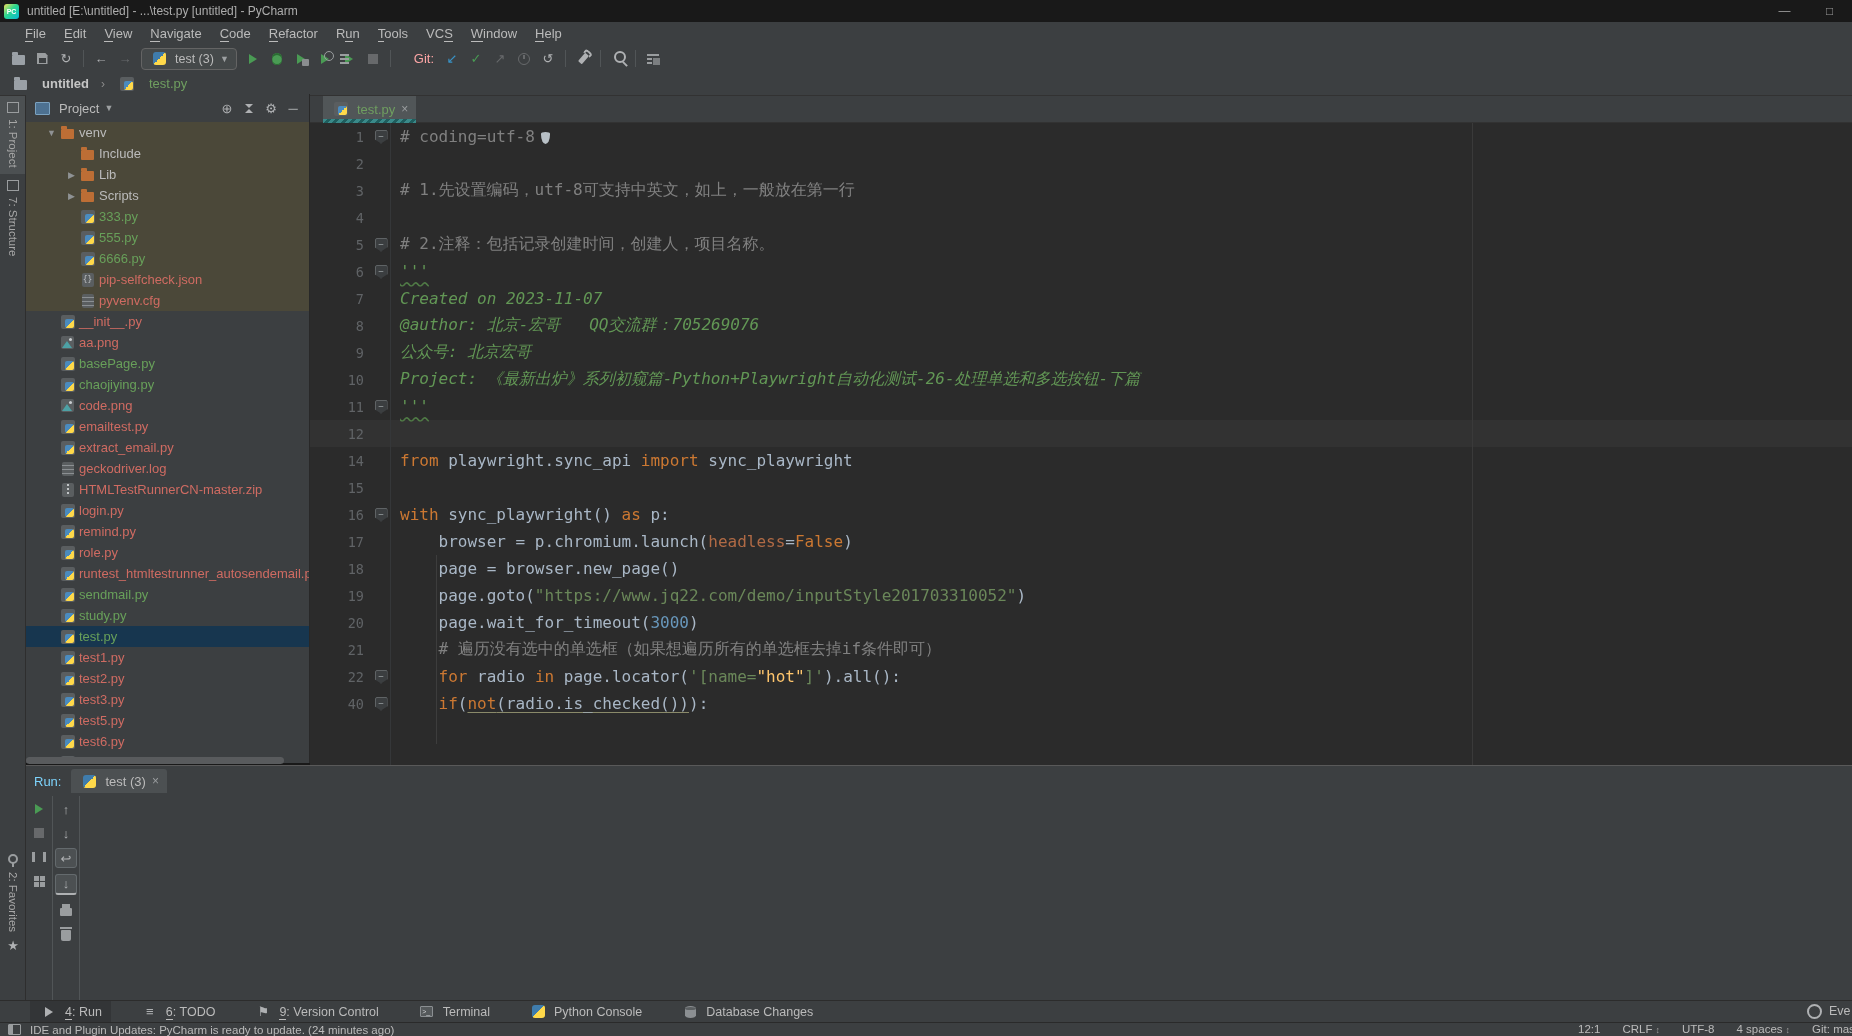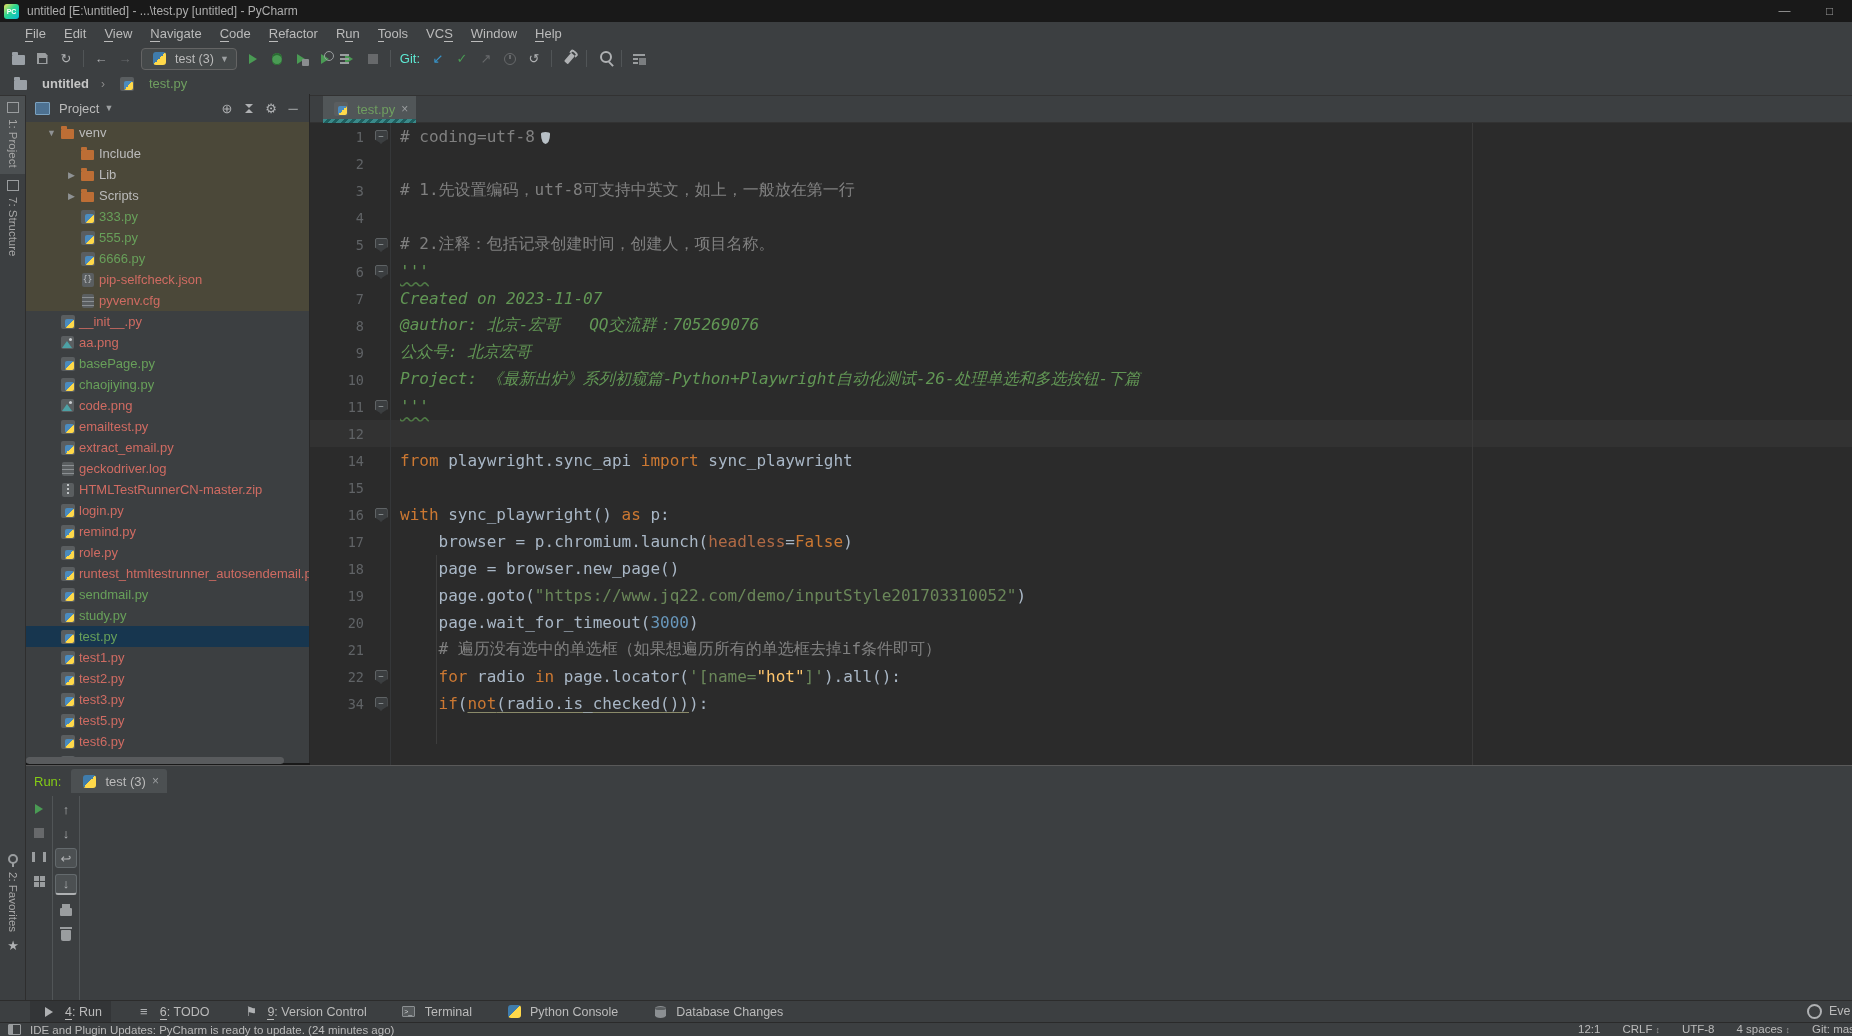--- a/index.html
+++ b/index.html
@@ -15,21 +15,21 @@
   .win-controls{position:absolute;right:0;top:0;height:22px;display:flex;}
   .win-btn{width:45px;height:22px;color:#9a9a9a;font-size:12px;display:flex;align-items:center;justify-content:center;}
   
   .menubar{left:0;top:22px;width:1852px;height:23px;background:#3c3f41;display:flex;align-items:center;padding-left:16px;box-sizing:border-box;}
   .menu-item{color:#bbbbbb;font-size:13px;padding:0 9px;white-space:nowrap;}
   .mn-u{border-bottom:1px solid #bbbbbb;}
   
   .toolbar{left:0;top:45px;width:1852px;height:27px;background:#3c3f41;display:flex;align-items:center;padding-left:8px;box-sizing:border-box;}
   .tb-sep{width:1px;height:17px;background:#515557;margin:0 7px;}
   .tb-group{display:flex;align-items:center;gap:4px;}
-  .git-label{color:#5eead4;font-size:13px;margin:0 4px 0 2px;}
+  .git-label{color:#fca5a5;font-size:13px;margin:0 4px 0 16px;}
   .ic{display:inline-flex;align-items:center;justify-content:center;width:24px;height:22px;font-size:15px;color:#afb1b3;position:relative;}
   .ic.small{width:20px;height:18px;font-size:13px;}
   .dis{color:#67696b !important;}
   .c-green{color:#499c54;}.c-blue{color:#3892c6;}
   .runcfg{display:flex;align-items:center;background:#45494a;border:1px solid #646464;border-radius:4px;height:20px;padding:0 7px;gap:6px;margin:0 6px;}
   .runcfg-label{color:#bbbbbb;font-size:12.5px;}
   .chev{color:#9da0a2;font-size:9px;}
   
   .crumbs{left:0;top:72px;width:1852px;height:24px;background:#3c3f41;border-bottom:1px solid #323232;
           display:flex;align-items:center;padding-left:10px;box-sizing:border-box;gap:12px;}
@@ -89,29 +89,29 @@
   .plu{color:#a9b7c6;text-decoration:underline #8a8a6a;text-underline-offset:3px;}
   .str{color:#6a8759;}
   .num{color:#6897bb;}
   .par{color:#b06a45;}
   .yel{color:#ffc66d;}
   .i-drop{display:inline-block;width:9px;height:12px;margin-left:6px;background:#b8c0c6;
           border-radius:50% 50% 50% 50%/15% 15% 80% 80%;vertical-align:-2px;}
   
   .runpanel{left:26px;top:765px;width:1826px;height:235px;background:#3c3f41;border-top:1px solid #595959;box-sizing:border-box;}
   .run-header{height:30px;display:flex;align-items:center;padding-left:8px;gap:10px;}
-  .run-label{color:#84cc16;font-size:13px;}
+  .run-label{color:#7dd3fc;font-size:13px;}
   .run-tab{display:flex;align-items:center;gap:6px;background:#4c5052;height:24px;padding:0 8px;border-radius:3px 3px 0 0;}
   .run-tab-label{color:#bbbbbb;font-size:13px;}
   .run-body{display:flex;height:205px;}
   .run-col{width:26px;display:flex;flex-direction:column;align-items:center;padding-top:4px;gap:6px;border-right:1px solid #515557;}
   .sel{background:#4c5052;border:1px solid #646a6d;border-radius:3px;}
   
   .bottombar{left:0;top:1000px;width:1852px;height:22px;background:#3c3f41;border-top:1px solid #2c2c2c;
-             display:flex;align-items:center;padding-left:30px;box-sizing:border-box;gap:14px;}
+             display:flex;align-items:center;padding-left:30px;box-sizing:border-box;gap:20px;}
   .bb-item{display:flex;align-items:center;gap:6px;color:#bbbbbb;font-size:12.5px;padding:2px 9px;white-space:nowrap;}
   .bb-item.active{background:#333537;}
   .bb-right{position:absolute;left:1804px;top:1002px;display:flex;align-items:center;gap:5px;color:#bbbbbb;font-size:12.5px;}
   
   .statusbar{left:0;top:1022px;width:1852px;height:14px;background:#3c3f41;border-top:1px solid #2a2a2a;
              display:flex;align-items:center;box-sizing:border-box;color:#bbbbbb;font-size:11.5px;}
   .sb-msg{margin-left:6px;white-space:nowrap;}
   .sb-right{position:absolute;left:1578px;top:1022px;height:14px;display:flex;align-items:center;gap:22px;white-space:nowrap;color:#bbbbbb;font-size:11.5px;}
   .sb-arr{font-size:9px;color:#9a9a9a;margin-left:3px;}
   
@@ -678,21 +678,21 @@
         <span class="lcode"><span class="cm">    # 遍历没有选中的单选框（如果想遍历所有的单选框去掉if条件即可）</span></span>
       </div>
       <div class="line">
         <span class="ln">22</span>
         <span class="foldcol">
           <span class="foldmark">−</span>
         </span>
         <span class="lcode"><span class="pl">    </span><span class="kw">for</span><span class="pl"> radio </span><span class="kw">in</span><span class="pl"> page.locator(</span><span class="str">'[name=</span><span class="yel">"hot"</span><span class="str">]'</span><span class="pl">).all():</span></span>
       </div>
       <div class="line">
-        <span class="ln">34</span>
+        <span class="ln">40</span>
         <span class="foldcol">
           <span class="foldmark">−</span>
         </span>
         <span class="lcode"><span class="pl">    </span><span class="kw">if</span><span class="pl">(</span><span class="kwu">not</span><span class="plu">(radio.is_checked())</span><span class="pl">):</span></span>
       </div>
     </div>
 </div>
 
 <div class="abs runpanel">
   <div class="run-header">

